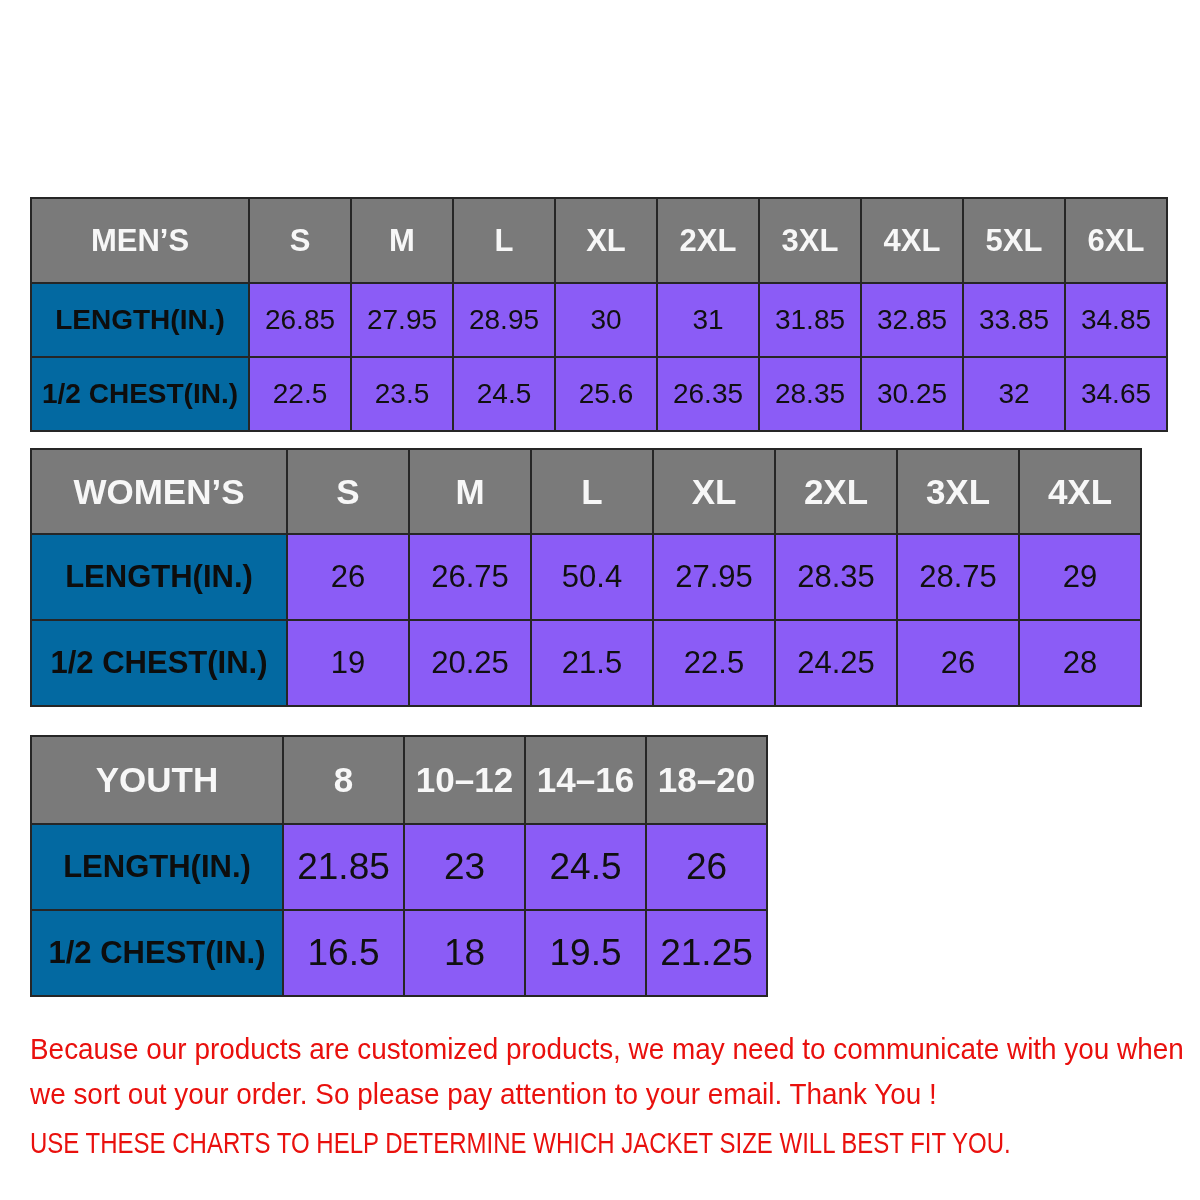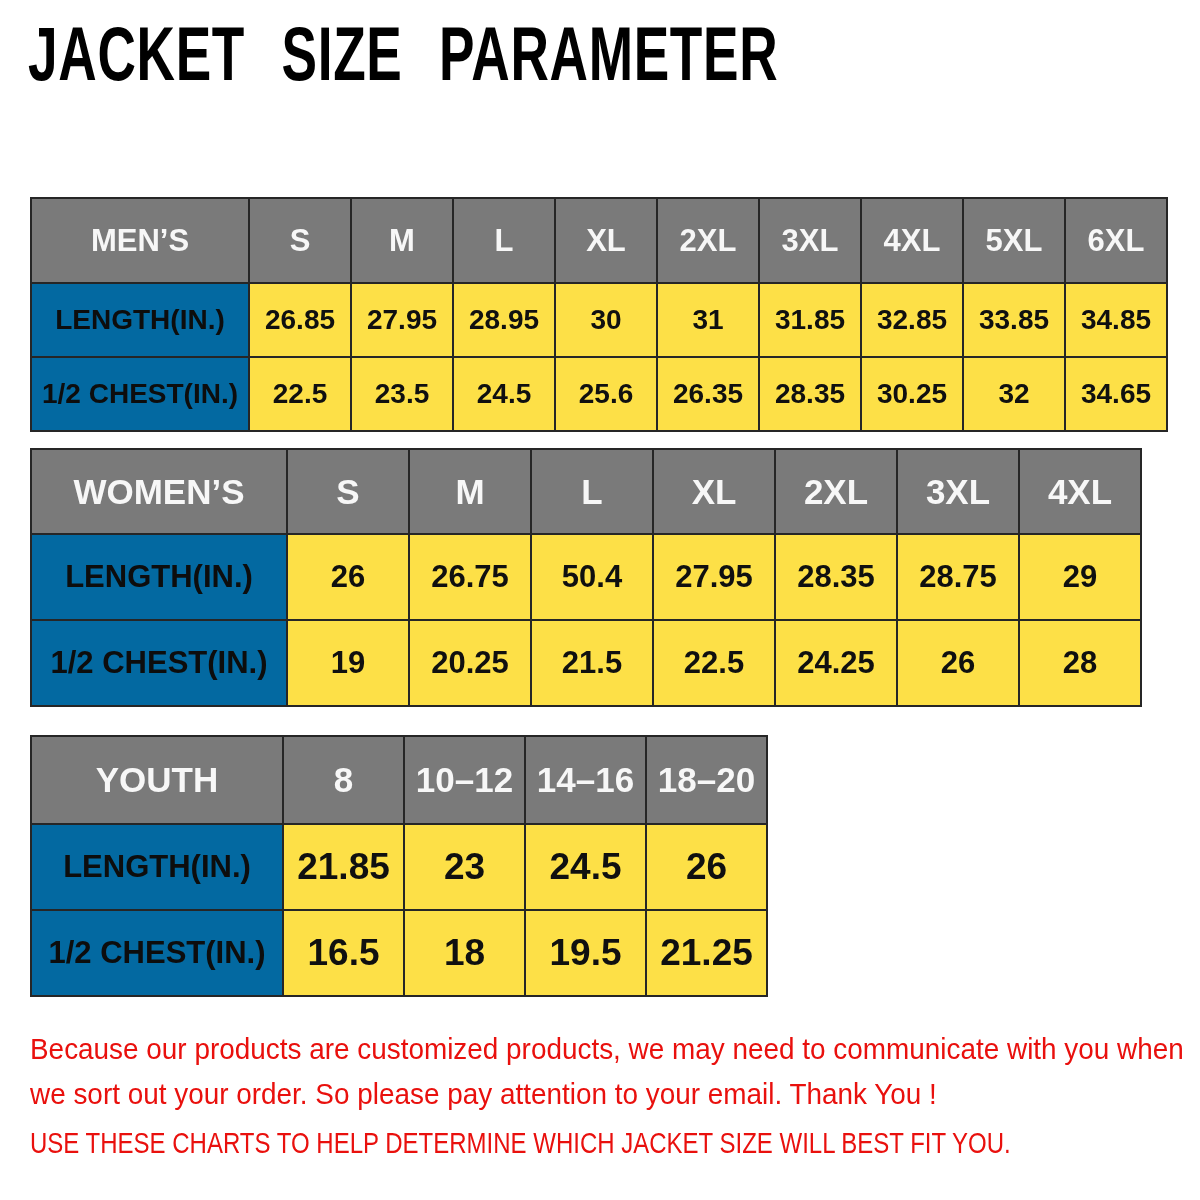--- a/index.html
+++ b/index.html
@@ -57,23 +57,23 @@
     background: var(--hdr-gray);
     color: #f7f7f7;
     font-weight: 700;
   }
   table.size-table tbody th {
     background: #0369a1;
     color: #0d0d0d;
     font-weight: 700;
   }
   table.size-table tbody td {
-    background: #fde047;
+    background: #8b5cf6;
     color: #101010;
-    font-weight: 700;
+    font-weight: 400;
   }
 
   
   .tbl-men { left: 30px; top: 197px; }
   .tbl-men col.c-label { width: 218px; }
   .tbl-men col.c-size  { width: 102px; }
   .tbl-men thead tr { height: 85px; }
   .tbl-men tbody tr { height: 74px; }
   .tbl-men thead th { font-size: 31px; }
   .tbl-men tbody th { font-size: 28px; }
@@ -118,21 +118,20 @@
     color: var(--red);
     transform: scaleX(0.80);
     transform-origin: 0 0;
   }
 </style>
 </head>
 <body>
 
 <div class="page">
 
-  <h1 class="title"><span class="title-inner">JACKET SIZE PARAMETER</span></h1>
 
 
   <table class="size-table tbl-men">
       <colgroup>
         <col class="c-label">
         <col class="c-size">
         <col class="c-size">
         <col class="c-size">
         <col class="c-size">
         <col class="c-size">

